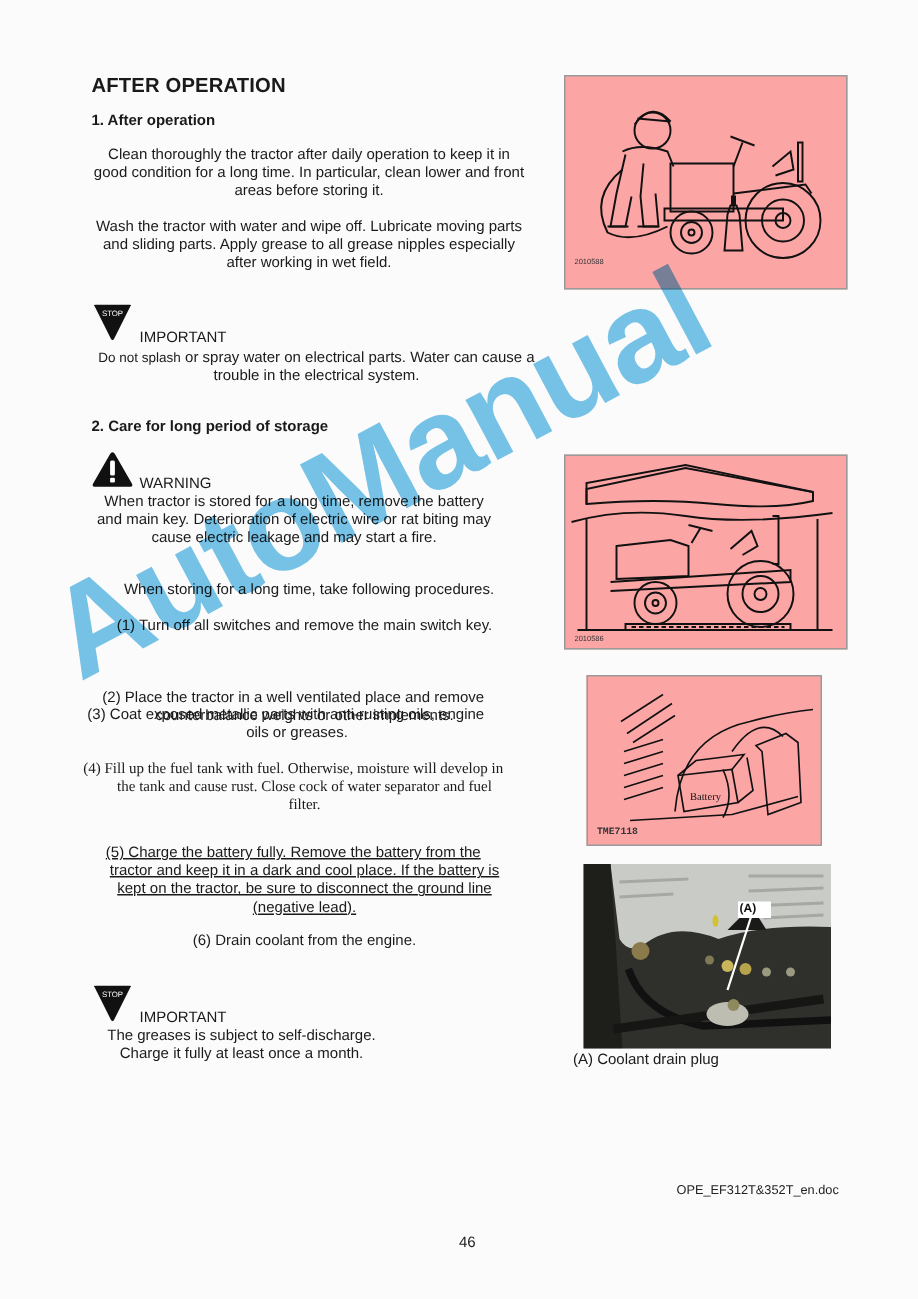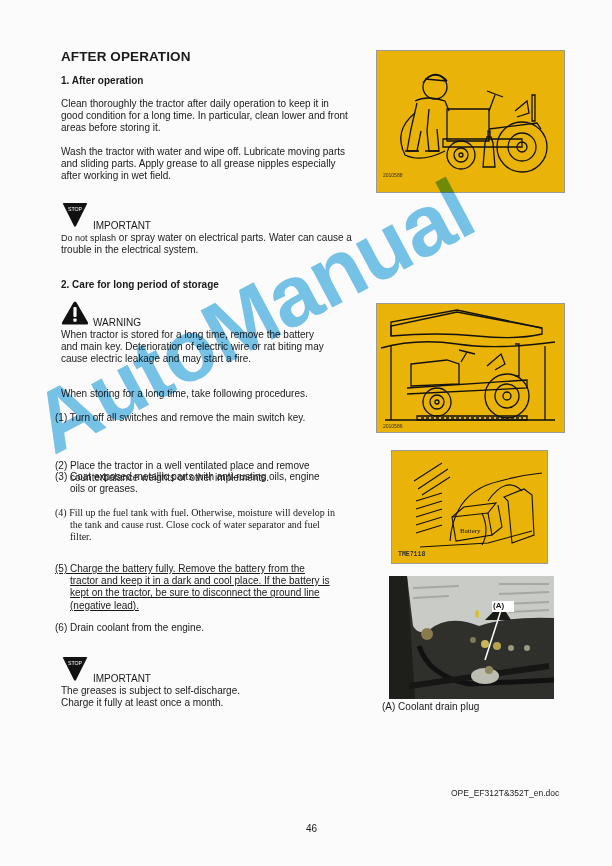--- a/index.html
+++ b/index.html
@@ -1,27 +1,27 @@
 <!DOCTYPE html>
 <html><head>
 <meta charset="utf-8">
 <style>
   html, body { margin: 0; padding: 0; }
   body {
     width: 612px; height: 866px; background: #fbfbfb; position: relative; overflow: hidden;
     font-family: "Liberation Sans", sans-serif; color: #1a1a1a;
   }
-  .abs { position: absolute; }
+  .abs { position: absolute; text-align: center; }
   .h1 { font-size: 13.5px; font-weight: bold; left: 61px; top: 49px; letter-spacing: 0.1px; }
   .h2 { font-size: 10px; font-weight: bold; left: 61px; }
   .p { font-size: 10px; line-height: 12.2px; left: 61px; width: 290px; }
   .item { font-size: 10px; line-height: 12.2px; left: 61px; width: 290px; padding-left: 9px; text-indent: -15px; box-sizing: border-box; }
   .label-b { font-size: 10px; font-weight: normal; }
   .small { font-size: 9px; }
-  .fig { position: absolute; border: 1px solid #9a9a9a; background: #eab308; box-sizing: border-box; }
+  .fig { position: absolute; border: 1px solid #9a9a9a; background: #fca5a5; box-sizing: border-box; }
   .figcap { position: absolute; font-size: 5px; color: #333; font-family: "Liberation Sans", sans-serif; }
   .figcap-mono { position: absolute; font-size: 6.5px; color: #333; font-family: "Liberation Mono", monospace; font-weight: bold; }
   .stop-icon { position: absolute; width: 28px; height: 24px; }
   .warn-icon { position: absolute; width: 28px; height: 24px; }
   .watermark {
     position: absolute; left: 40px; top: 380px; font-size: 86px; font-weight: bold; color: #5ab8e6;
     opacity: 0.82; transform: rotate(-28deg); transform-origin: left center; white-space: nowrap;
     pointer-events: none; letter-spacing: -1px; mix-blend-mode: multiply;
   }
   .footer-page { left: 306px; top: 823px; font-size: 10px; }

